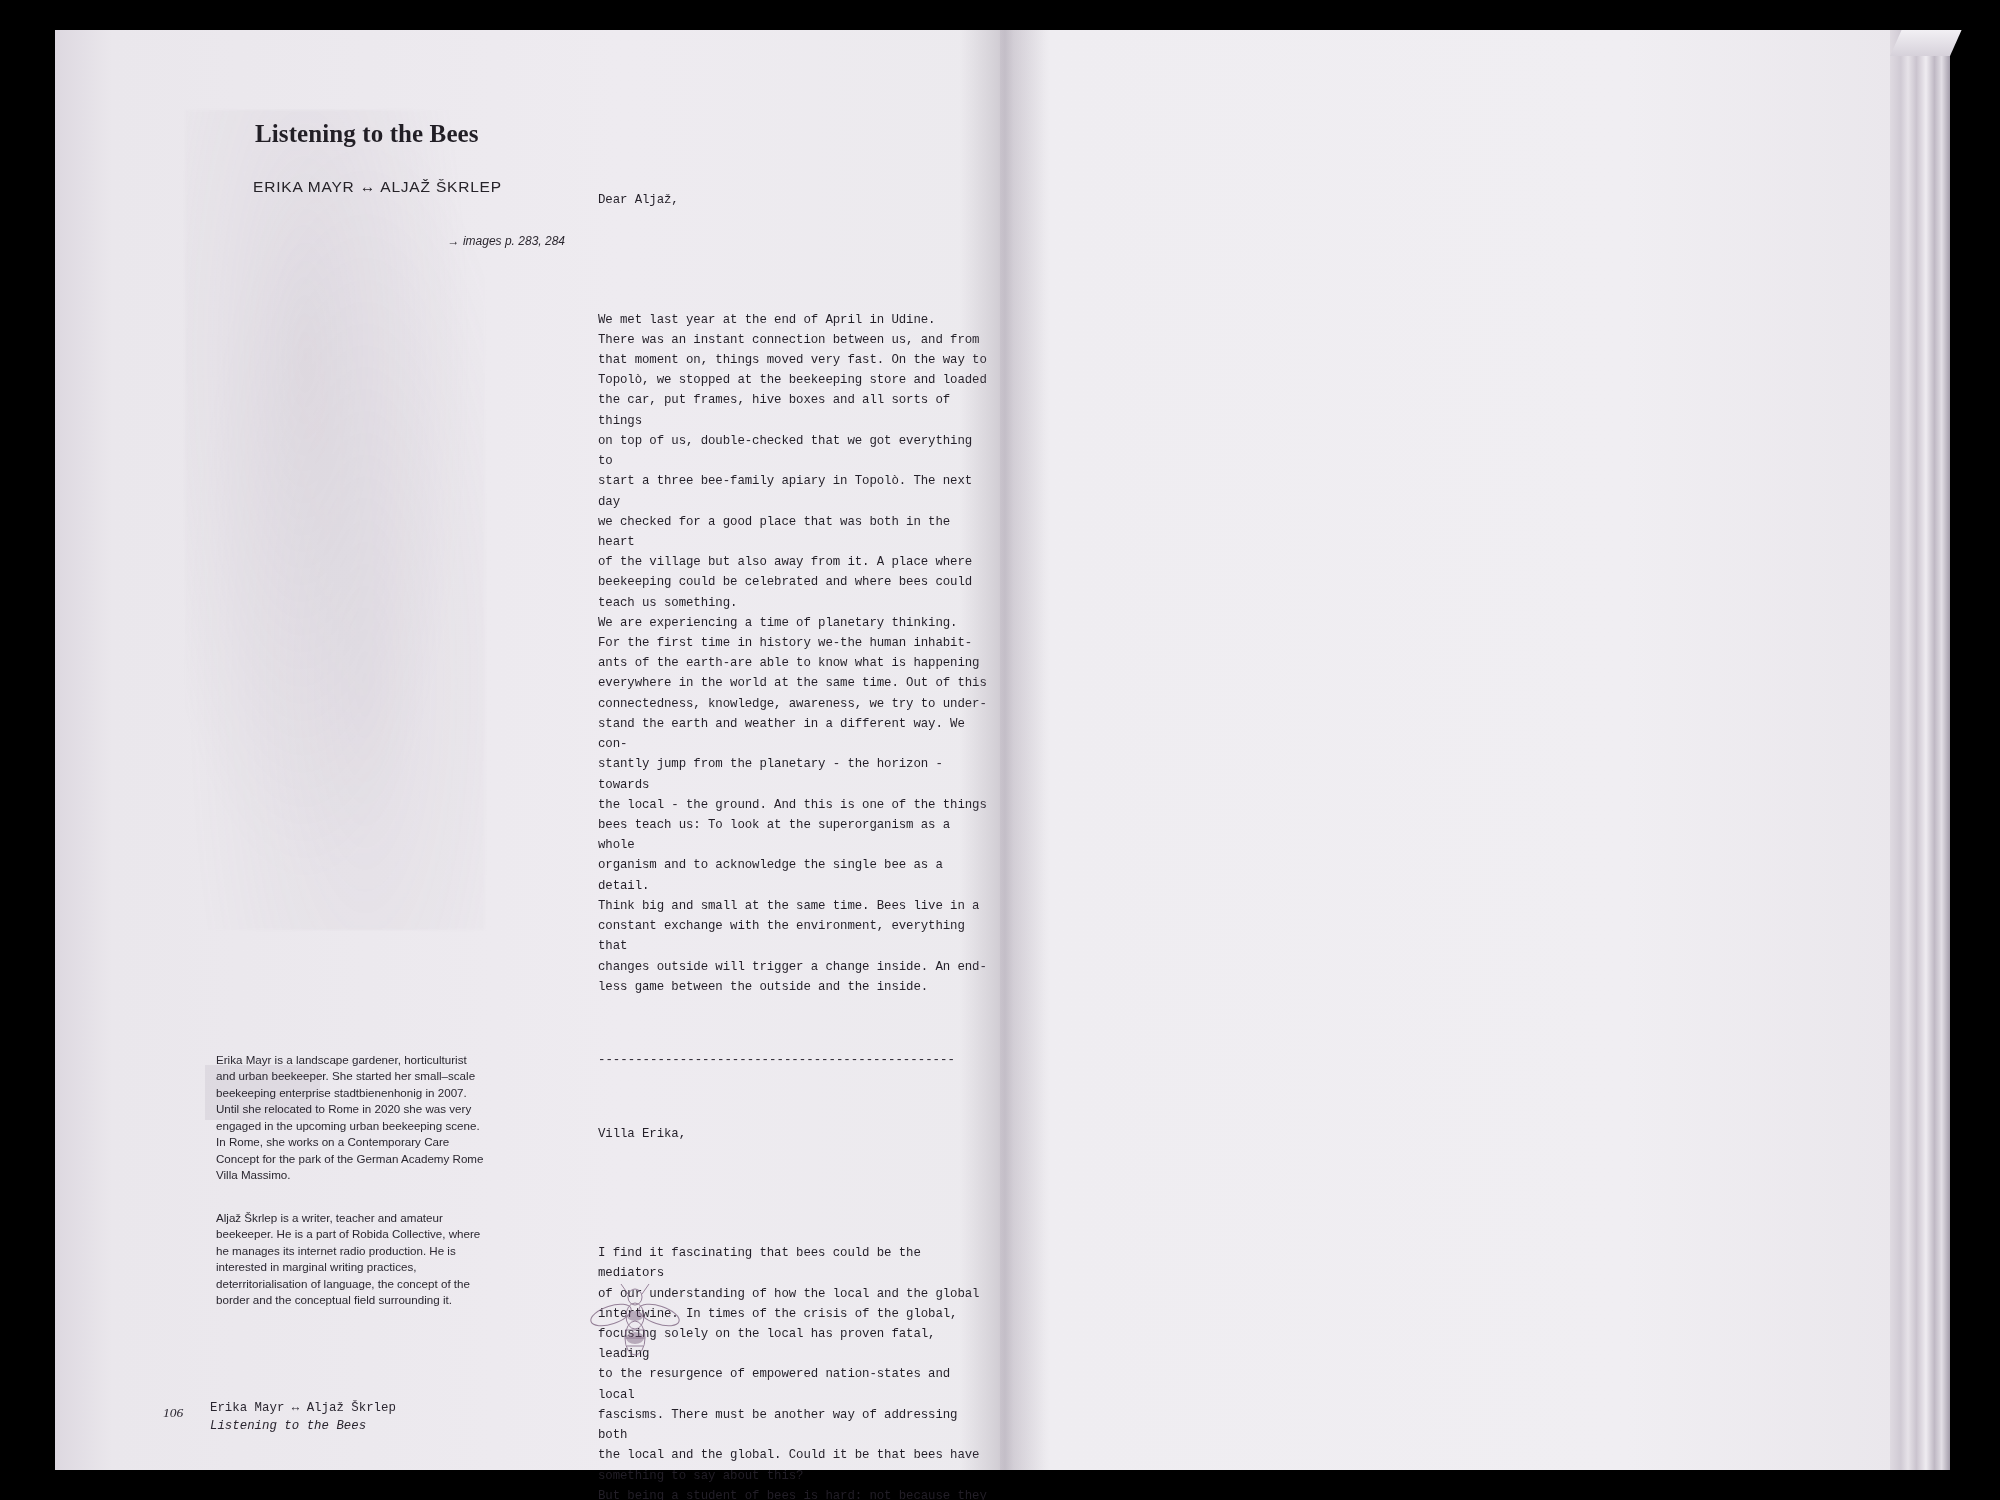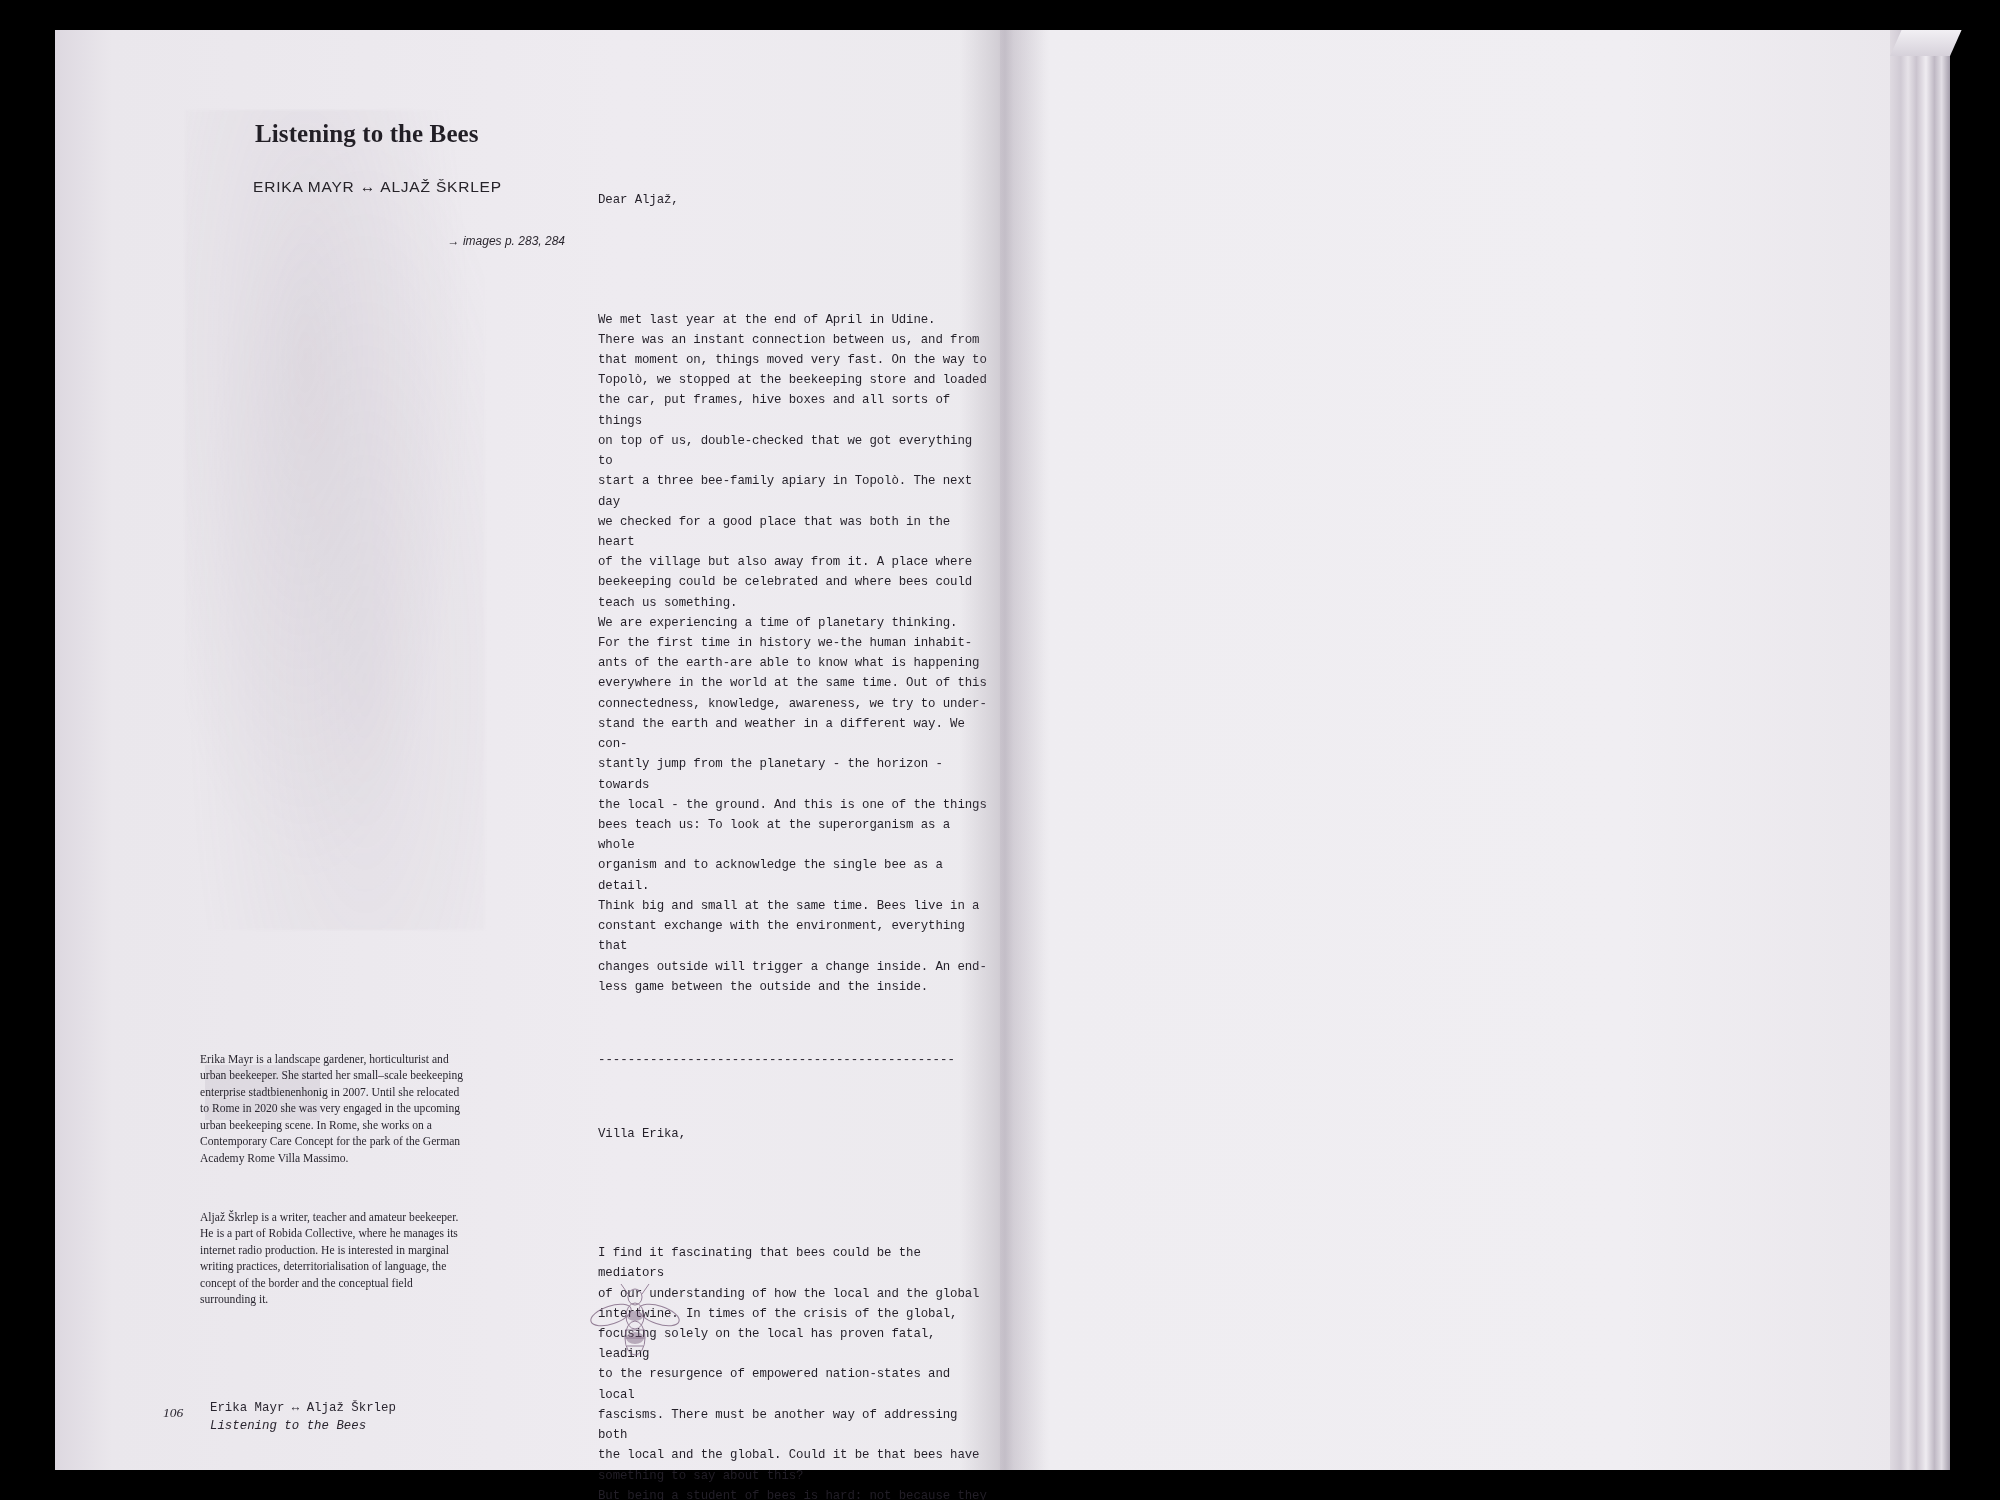--- a/index.html
+++ b/index.html
@@ -105,26 +105,26 @@
     left: 200px; top: 204px;
     width: 310px;
     text-align: right;
     font-size: 12px;
     font-style: italic;
     color: #2c2830;
     font-family: "Liberation Sans", sans-serif;
   }
   .bio {
     position: absolute;
-    left: 145px;
+    left: 161px;
     width: 268px;
     font-size: 11.6px;
     line-height: 1.42;
     color: #2a2730;
-    font-family: Liberation Serif, serif;
+    font-family: Liberation Sans, sans-serif;
   }
   .bio-1 { top: 1022px; }
   .bio-2 { top: 1180px; }
 
   .mono-col {
     position: absolute;
     left: 543px; top: 120px;
     width: 405px;
     font-family: "Liberation Mono", "DejaVu Sans Mono", monospace;
     font-size: 12.4px;

